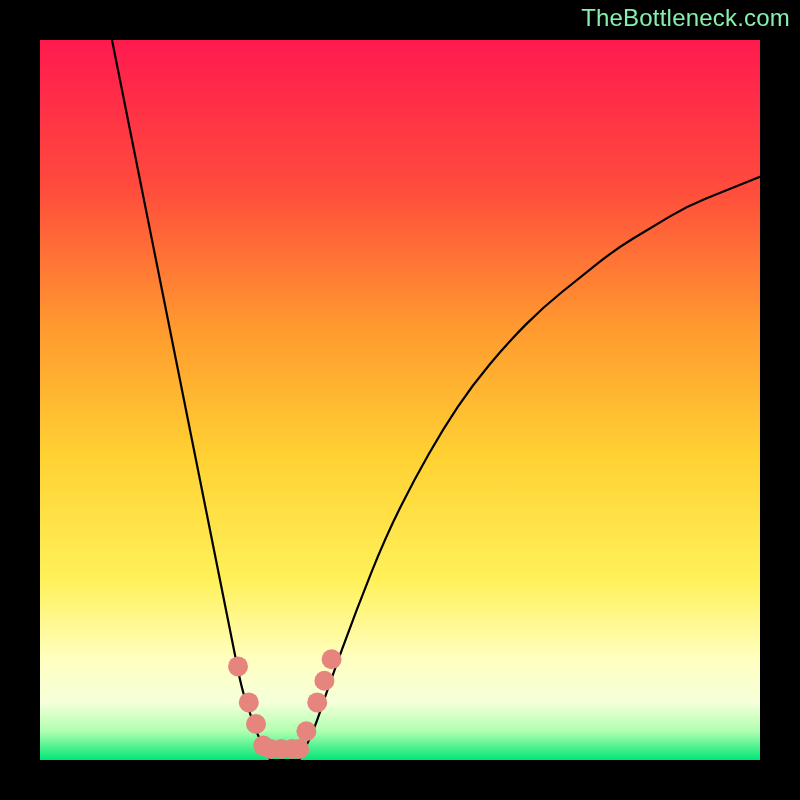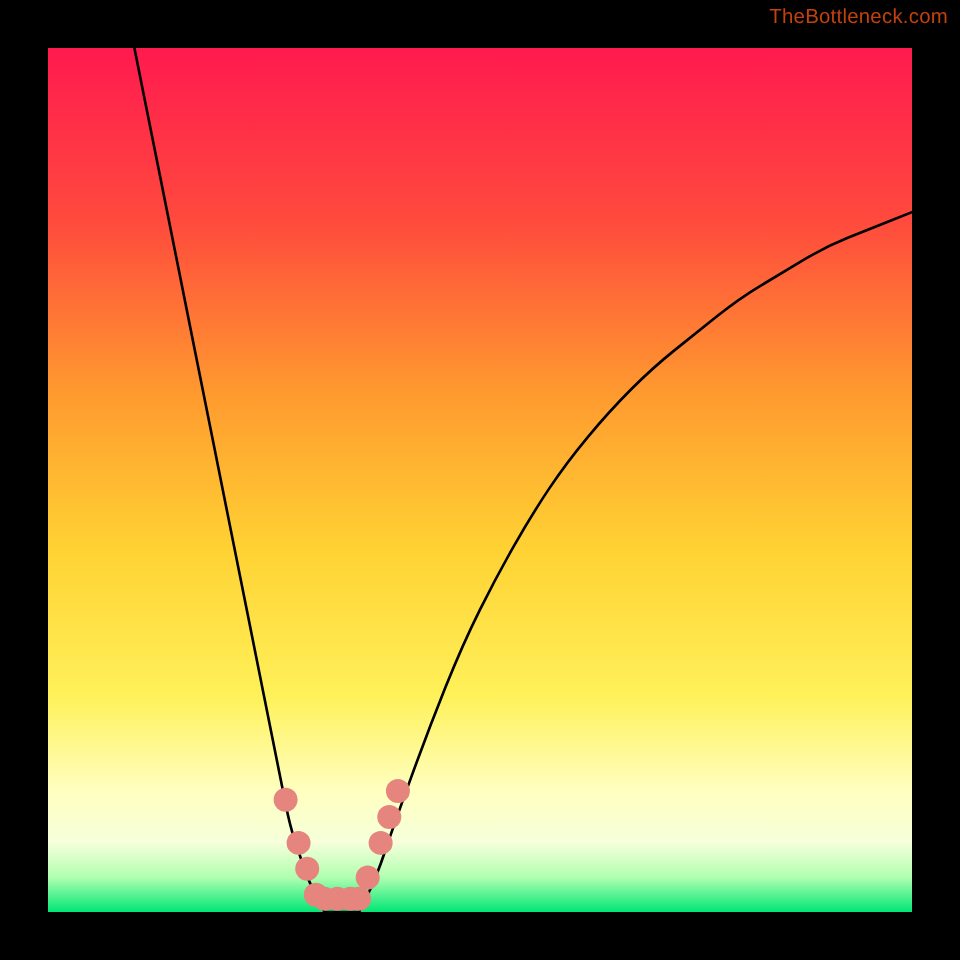--- a/index.html
+++ b/index.html
@@ -14,22 +14,22 @@
   .frame {
     position: relative;
     width: 800px;
     height: 800px;
     background: #000;
   }
   .watermark {
     position: absolute;
     top: 4px;
     right: 10px;
-    color: #c2410c;
-    font-size: 17px;
+    color: #86efac;
+    font-size: 24px;
     font-weight: 500;
     letter-spacing: 0.2px;
     z-index: 4;
   }
   .plot-area {
     position: absolute;
     left: 40px;
     top: 40px;
     width: 720px;
     height: 720px;

